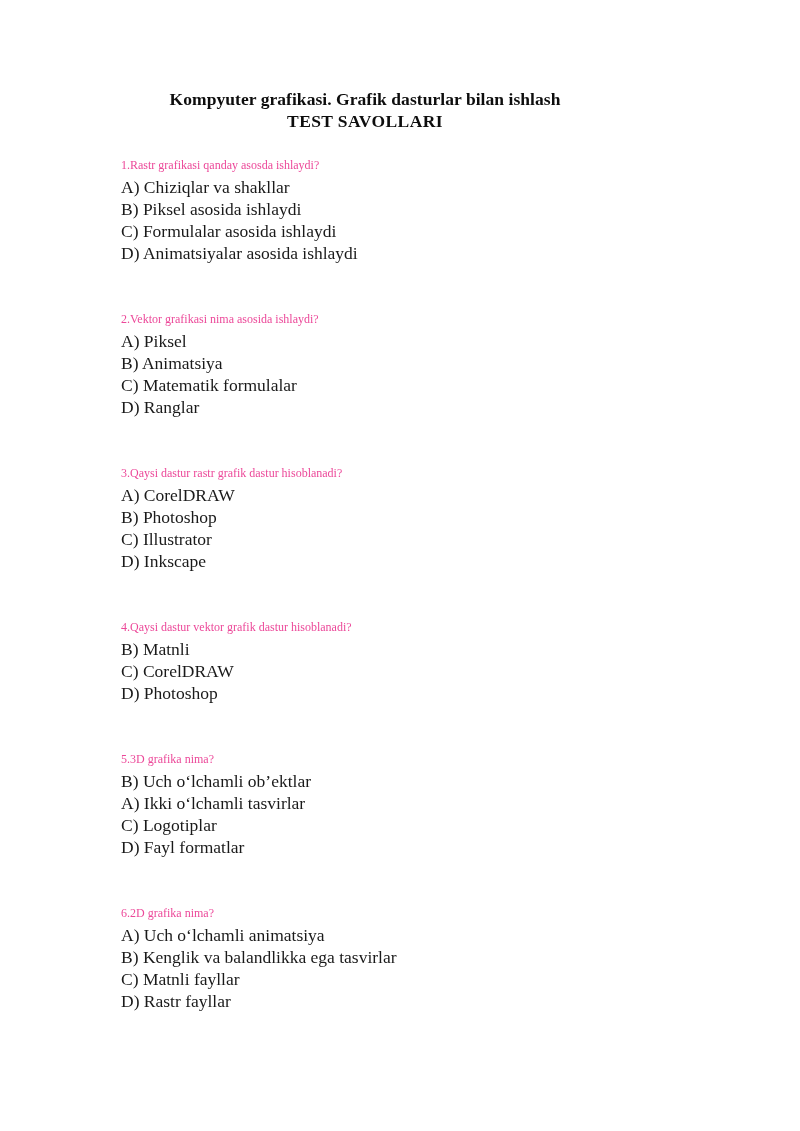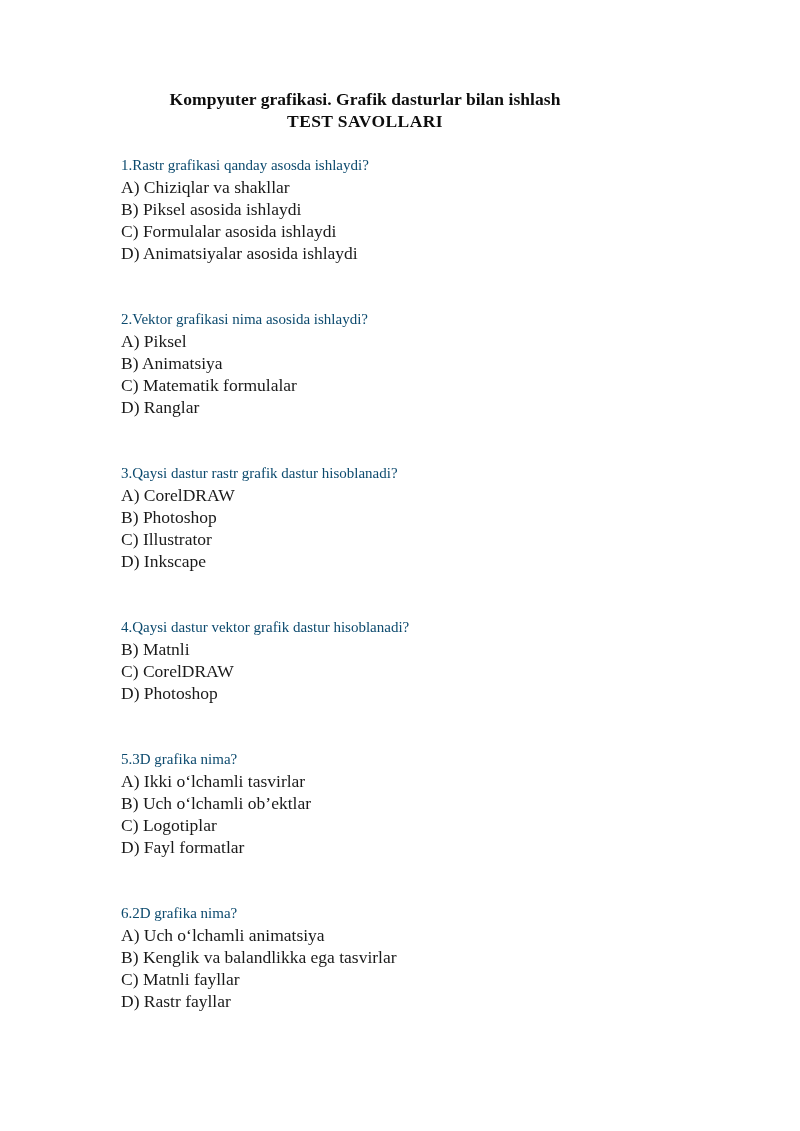--- a/index.html
+++ b/index.html
@@ -55,24 +55,24 @@
     margin-top: 22px;
   }
   .question-block {
     margin: 0 0 44px 0;
   }
   .question-block:last-child {
     margin-bottom: 0;
   }
   .q-prompt {
     display: block;
-    font-size: 15px;
+    font-size: 12px;
     line-height: 22px;
     white-space: nowrap;
-    color: #0c4a6e;
+    color: #ec4899;
   }
   .q-option {
     display: block;
     font-size: 17.5px;
     line-height: 22px;
     white-space: nowrap;
     color: #1a1a1a;
   }
 </style>
 </head>
@@ -114,22 +114,22 @@
 
       <div class="question-block">
         <span class="q-prompt">4.Qaysi dastur vektor grafik dastur hisoblanadi?</span>
         <span class="q-option">B) Matnli</span>
         <span class="q-option">C) CorelDRAW</span>
         <span class="q-option">D) Photoshop</span>
       </div>
 
       <div class="question-block">
         <span class="q-prompt">5.3D grafika nima?</span>
+        <span class="q-option">B) Uch o‘lchamli ob’ektlar</span>
         <span class="q-option">A) Ikki o‘lchamli tasvirlar</span>
-        <span class="q-option">B) Uch o‘lchamli ob’ektlar</span>
         <span class="q-option">C) Logotiplar</span>
         <span class="q-option">D) Fayl formatlar</span>
       </div>
 
       <div class="question-block">
         <span class="q-prompt">6.2D grafika nima?</span>
         <span class="q-option">A) Uch o‘lchamli animatsiya</span>
         <span class="q-option">B) Kenglik va balandlikka ega tasvirlar</span>
         <span class="q-option">C) Matnli fayllar</span>
         <span class="q-option">D) Rastr fayllar</span>

